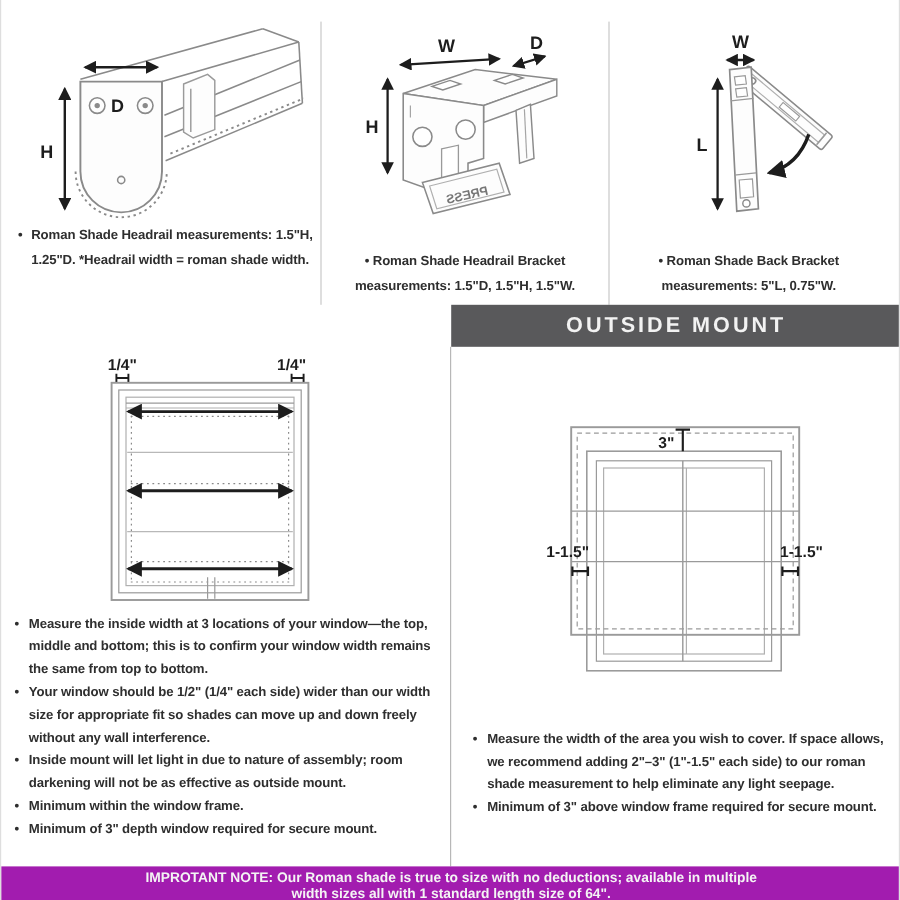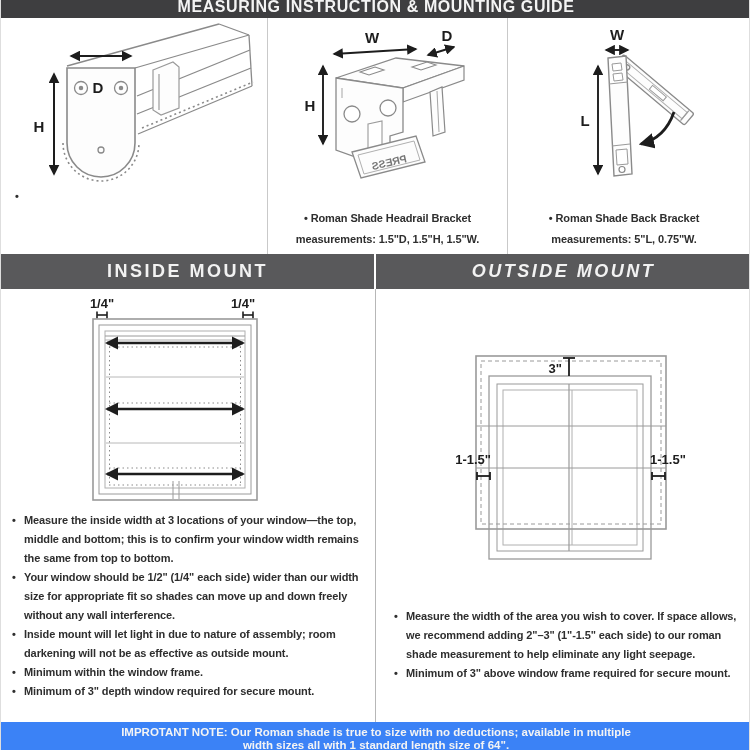--- a/index.html
+++ b/index.html
@@ -12,21 +12,21 @@
   .title-bar{
     position:absolute; left:0; top:0; width:750px; height:18px;
     background:#3e3e40; overflow:hidden; text-align:center;
   }
   .title-bar span{
     display:block; position:relative; top:-3px;
     font-size:16px; font-weight:bold; letter-spacing:.6px; color:#f4f4f4; line-height:20px;
   }
   .footer-bar{
     position:absolute; left:0; top:722px; width:750px; height:28px;
-    background:#3b82f6; overflow:hidden; text-align:center; color:#f4f4f4;
+    background:#a21caf; overflow:hidden; text-align:center; color:#f4f4f4;
   }
   .footer-bar div{font-size:11.5px; font-weight:bold; line-height:13px;}
   .footer-bar .l1{margin-top:4px;}
   
   .top-section{position:absolute; left:0; top:18px; width:750px; height:236px;}
   .panel{position:absolute; top:0; height:236px;}
   .panel.p1{left:0;   width:266px; border-right:1px solid #c9c9c9;}
   .panel.p2{left:267px;width:239px; border-right:1px solid #c9c9c9;}
   .panel.p3{left:507px;width:243px;}
   .cap{
@@ -37,21 +37,21 @@
   .cap.hang{padding-left:13px;}
   .cap.hang .b{position:absolute; left:2px;}
   .cap.center{text-align:center;}
   
   .mount-header{
     position:absolute; top:254px; height:35px; background:#59595b;
     color:#f2f2f2; font-size:18px; font-weight:bold; letter-spacing:2.5px;
     display:flex; align-items:center; justify-content:center;
   }
   .mh-left{left:0; width:373px;}
-  .mh-right{left:375px; width:375px;font-style:italic;}
+  .mh-right{left:375px; width:375px;}
   
   .mount-body{position:absolute; left:0; top:289px; width:750px; height:433px;}
   .col-divider{position:absolute; left:374px; top:0; width:1px; height:433px; background:#b7b7b7;}
   .bullets{position:absolute; margin:0; padding:0; list-style:none;}
   .bullets li{
     position:relative; padding-left:13px; font-size:11px; font-weight:bold;
     color:#2e2e2e; line-height:19px; letter-spacing:-0.1px; margin:0;
   }
   .bullets li .b{position:absolute; left:1px;}
   .in-bullets{left:10px; top:222px; width:354px;}
@@ -65,23 +65,20 @@
 <div class="page">
 
   <svg width="0" height="0" style="position:absolute" aria-hidden="true">
     <defs>
       <marker id="ah" viewBox="0 0 10 10" refX="8.5" refY="5" markerWidth="5.5" markerHeight="5.5" orient="auto-start-reverse">
         <path d="M0,0 L10,5 L0,10 z" fill="#1d1d1d"></path>
       </marker>
     </defs>
   </svg>
 
-  <div class="title-bar">
-    <span>MEASURING INSTRUCTION &amp; MOUNTING GUIDE</span>
-  </div>
 
   <div class="top-section">
 
     <div class="panel p1">
       <svg class="dsvg" style="left:0;top:2px" width="266" height="166" viewBox="0 0 266 166">
 
         <g stroke="#8a8a8a" stroke-width="1.3" fill="none">
           <line x1="66" y1="46" x2="218" y2="4"></line>
           <line x1="134" y1="48" x2="248" y2="15"></line>
           <line x1="218" y1="4" x2="248" y2="15"></line>
@@ -110,20 +107,21 @@
           <circle cx="100" cy="130" r="3"></circle>
         </g>
 
         <line x1="70" y1="36" x2="130" y2="36" stroke="#1d1d1d" stroke-width="2" marker-start="url(#ah)" marker-end="url(#ah)"></line>
         <line x1="53" y1="54" x2="53" y2="154" stroke="#1d1d1d" stroke-width="2" marker-start="url(#ah)" marker-end="url(#ah)"></line>
         <text x="97" y="73" text-anchor="middle" font-size="15" font-weight="bold" fill="#1d1d1d">D</text>
         <text x="38" y="112" text-anchor="middle" font-size="15" font-weight="bold" fill="#1d1d1d">H</text>
       </svg>
       <div class="cap hang" style="left:12px; top:168px; width:246px">
         <span class="b">•</span>
+        <span class="txt">Roman Shade Headrail measurements: 1.5"H, 1.25"D. *Headrail width = roman shade width.</span>
       </div>
     </div>
 
     <div class="panel p2">
       <svg class="dsvg" style="left:0;top:10px" width="239" height="170" viewBox="0 0 239 170">
 
         <path d="M68,50 L128,30 L196,38 L135,60 Z" fill="#fdfdfd" stroke="#8a8a8a" stroke-width="1.3"></path>
         <path d="M92,44 l15,-5 l9,3 l-15,5 Z" fill="#fff" stroke="#8a8a8a" stroke-width="1.1"></path>
         <path d="M144,39 l15,-5 l9,3 l-15,5 Z" fill="#fff" stroke="#8a8a8a" stroke-width="1.1"></path>
 
@@ -182,23 +180,20 @@
         <text x="109" y="14" text-anchor="middle" font-size="15" font-weight="bold" fill="#1d1d1d">W</text>
         <text x="77" y="100" text-anchor="middle" font-size="15" font-weight="bold" fill="#1d1d1d">L</text>
       </svg>
       <div class="cap center" style="left:6px; right:17px; top:190px">
         <span class="b">•</span>
         <span class="txt">Roman Shade Back Bracket measurements: 5"L, 0.75"W.</span>
       </div>
     </div>
   </div>
 
-  <div class="mount-header mh-left">
-    <span>INSIDE MOUNT</span>
-  </div>
   <div class="mount-header mh-right">
     <span>OUTSIDE MOUNT</span>
   </div>
 
   <div class="mount-body">
     <div class="col-divider"></div>
 
     <svg class="dsvg" style="left:75px;top:6px" width="190" height="215" viewBox="0 0 190 215">
 
       <text x="26" y="13" text-anchor="middle" font-size="13" font-weight="bold" fill="#1d1d1d">1/4"</text>

